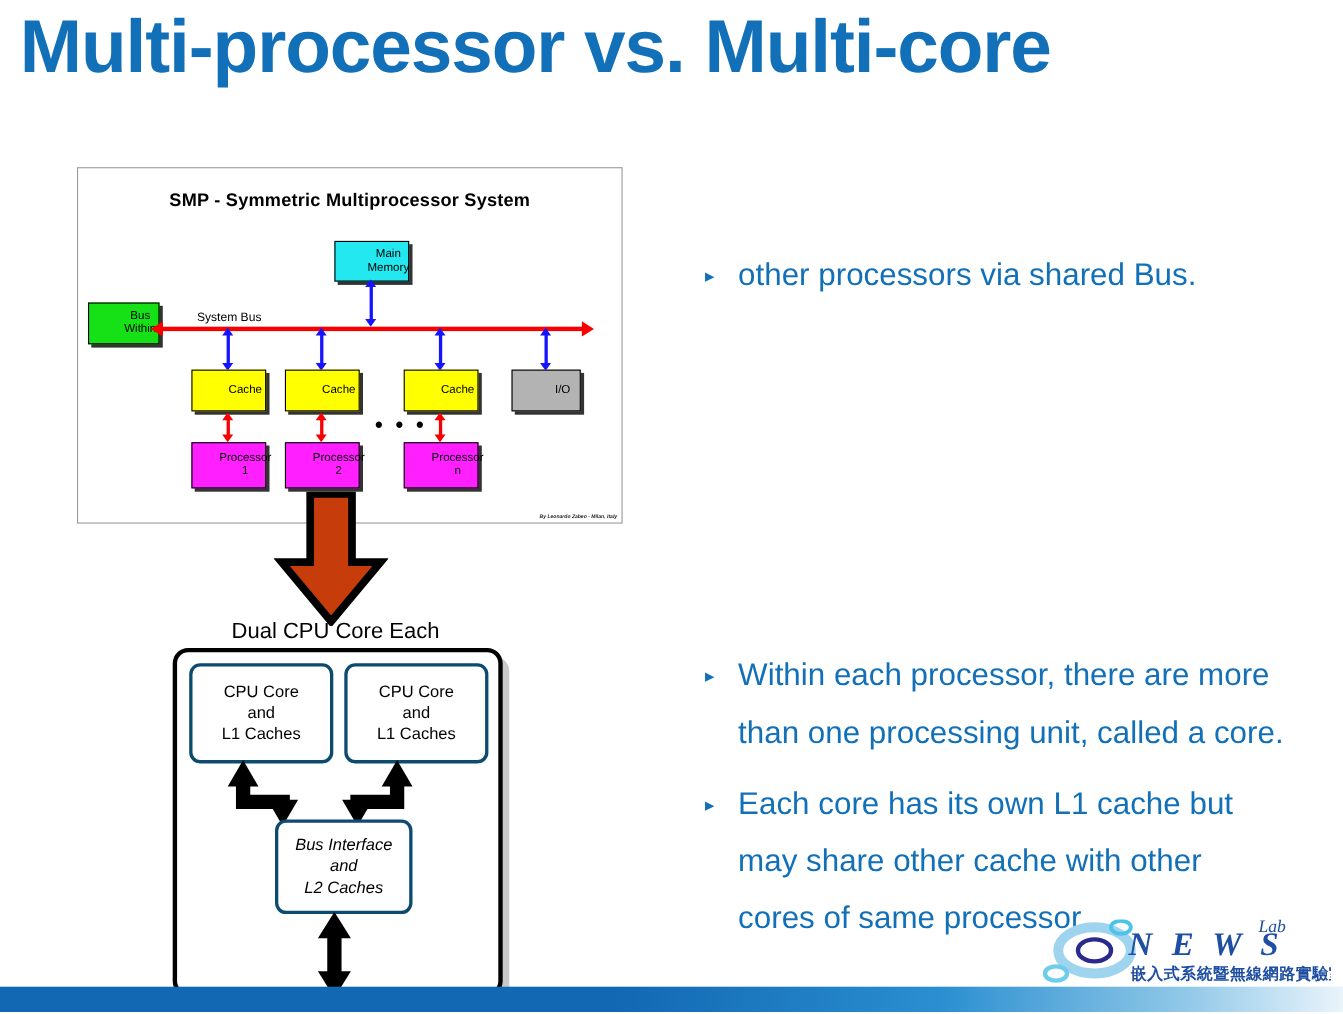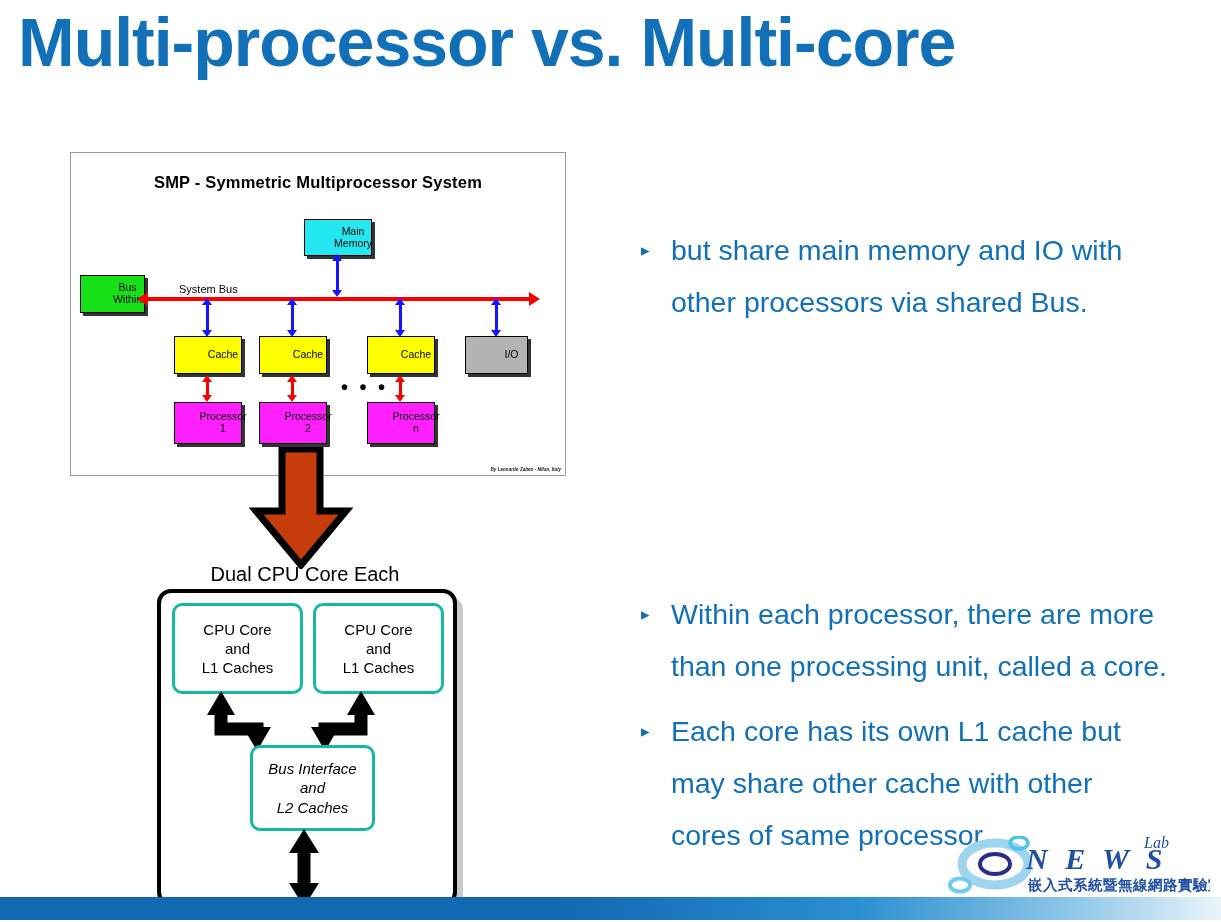--- a/index.html
+++ b/index.html
@@ -161,21 +161,21 @@
     height: 317px;
     border: 4px solid #000;
     border-radius: 14px;
     background: #fff;
     box-sizing: border-box;
     box-shadow: 7px 7px 0 -1px #c9c9c9;
   }
   .corebox {
     position: absolute;
     box-sizing: border-box;
-    border: 3px solid #14b8a6;
+    border: 3px solid #0c4a6e;
     border-radius: 10px;
     background: #fff;
     display: flex;
     flex-direction: column;
     align-items: center;
     justify-content: center;
     font-size: 15px;
     color: #000;
     line-height: 1.28;
     text-align: center;
@@ -408,21 +408,20 @@
     <line x1="21" y1="16" x2="21" y2="62" stroke="#000" stroke-width="13"></line>
     <polygon points="21,0 36,24 6,24" fill="#000"></polygon>
     <polygon points="21,78 6,54 36,54" fill="#000"></polygon>
   </svg>
 </div>
 
 <div id="bullet-1" class="bullet-block">
   <div class="bullet-row">
     <div class="bullet-marker">▸</div>
     <div class="bullet-text">
-      <div>but share main memory and IO with</div>
       <div>other processors via shared Bus.</div>
     </div>
   </div>
 </div>
 
 <div id="bullet-2" class="bullet-block">
   <div class="bullet-row">
     <div class="bullet-marker">▸</div>
     <div class="bullet-text">
       <div>Within each processor, there are more</div>

